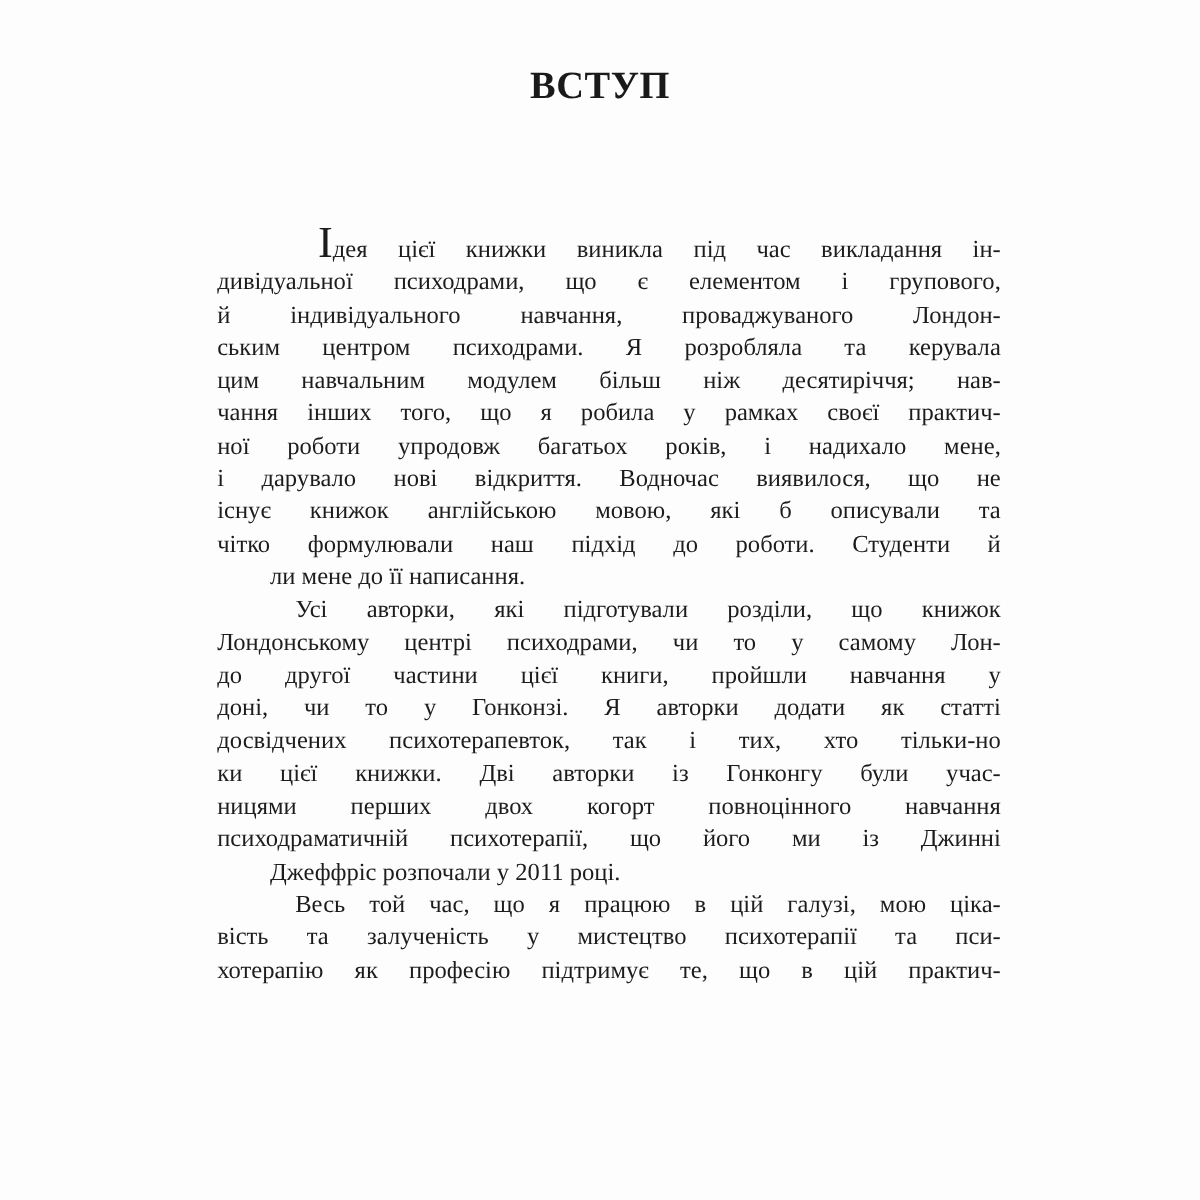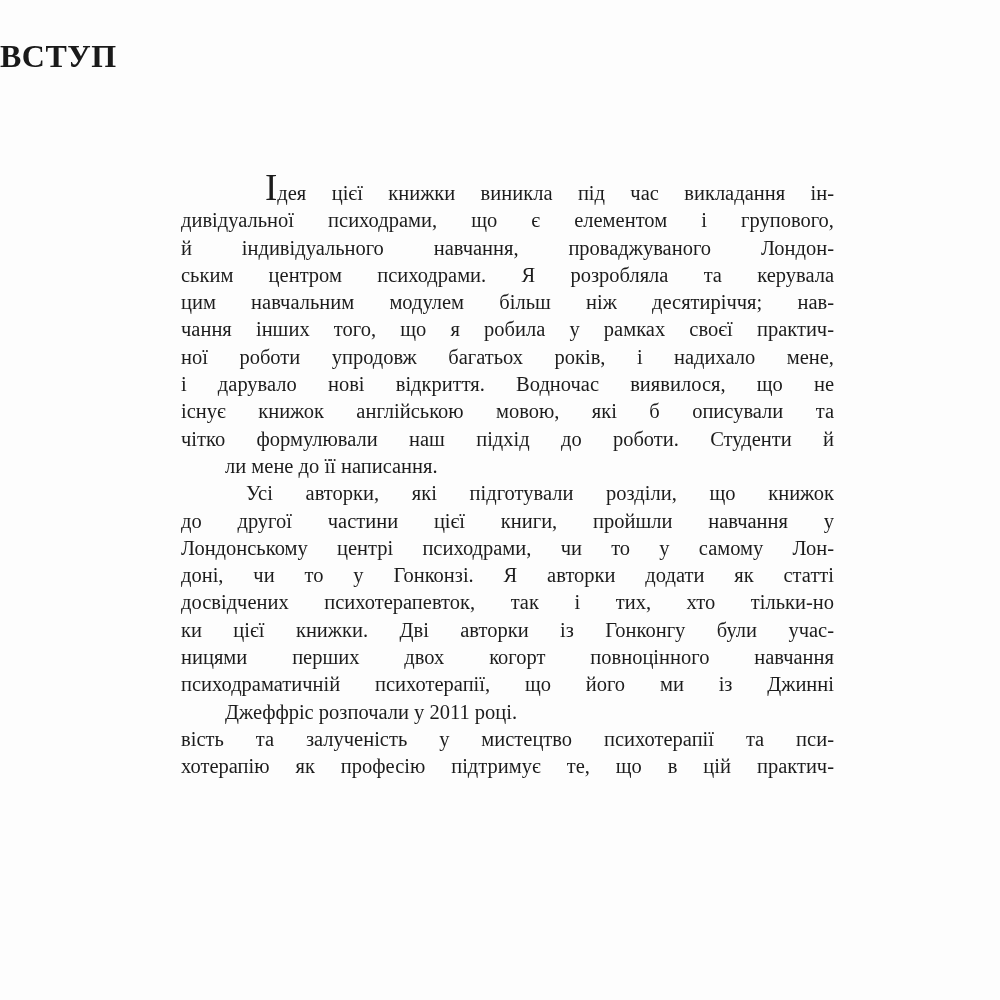--- a/index.html
+++ b/index.html
@@ -10,23 +10,23 @@
   .page {
     position: relative;
     width: 1000px;
     height: 1000px;
     background: #fdfdfd;
     overflow: hidden;
     font-family: "Liberation Serif", "DejaVu Serif", serif;
     color: #1c1c1c;
   }
   .title {
-    margin: 37px 0 0 0;
+    margin: 52px 0 0 0;
     width: 1000px;
-    text-align: left;
+    text-align: center;
     font-size: 32px;
     font-weight: bold;
     letter-spacing: 0.5px;
     line-height: 38px;
     color: #1a1a1a;
   }
   .body-text {
     margin: 99px 0 0 181px;
     width: 653px;
     font-size: 20.5px;
@@ -61,27 +61,28 @@
         <div class="line">цим навчальним модулем більш ніж десятиріччя; нав-</div>
         <div class="line">чання інших того, що я робила у рамках своєї практич-</div>
         <div class="line">ної роботи упродовж багатьох років, і надихало мене,</div>
         <div class="line">і дарувало нові відкриття. Водночас виявилося, що не</div>
         <div class="line">існує книжок англійською мовою, які б описували та</div>
         <div class="line">чітко формулювали наш підхід до роботи. Студенти й</div>
         <div class="line last">ли мене до її написання.</div>
       </div>
       <div class="paragraph">
         <div class="line indent">Усі авторки, які підготували розділи, що книжок</div>
+        <div class="line">Лондонському центрі психодрами, чи то у самому Лон-</div>
         <div class="line">до другої частини цієї книги, пройшли навчання у</div>
-        <div class="line">Лондонському центрі психодрами, чи то у самому Лон-</div>
         <div class="line">доні, чи то у Гонконзі. Я авторки додати як статті</div>
         <div class="line">досвідчених психотерапевток, так і тих, хто тільки-но</div>
         <div class="line">ки цієї книжки. Дві авторки із Гонконгу були учас-</div>
         <div class="line">ницями перших двох когорт повноцінного навчання</div>
         <div class="line">психодраматичній психотерапії, що його ми із Джинні</div>
         <div class="line last">Джеффріс розпочали у 2011 році.</div>
       </div>
       <div class="paragraph">
+        <div class="line indent">Весь той час, що я працюю в цій галузі, мою ціка-</div>
         <div class="line">вість та залученість у мистецтво психотерапії та пси-</div>
         <div class="line">хотерапію як професію підтримує те, що в цій практич-</div>
       </div>
     </div>
 </div>
 
 </body></html>

